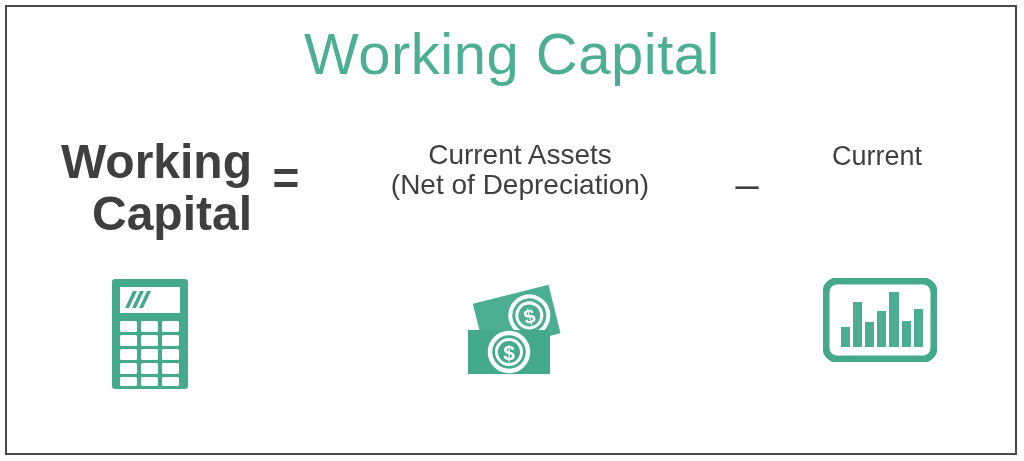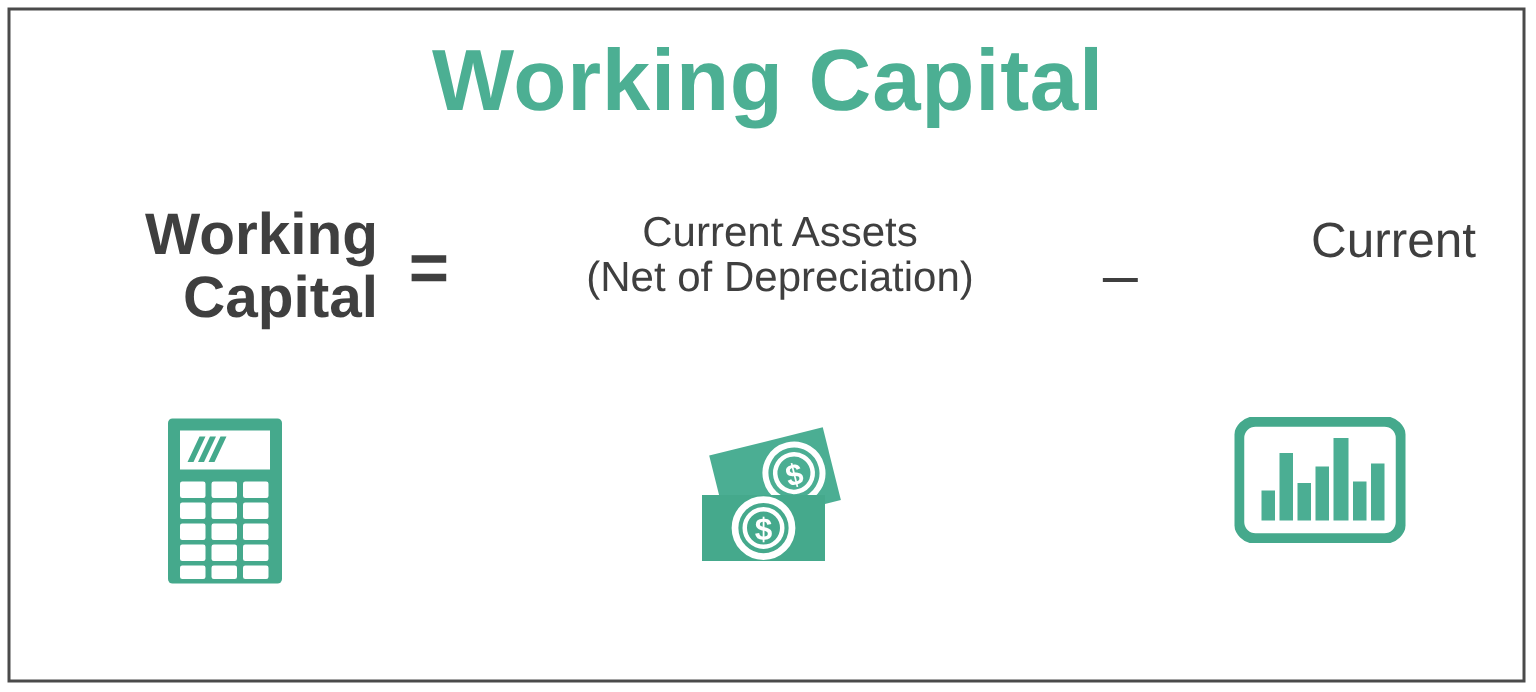--- a/index.html
+++ b/index.html
@@ -30,21 +30,21 @@
   }
 
   
   .title {
     position: absolute;
     left: 0;
     top: 22px;
     width: 1024px;
     text-align: center;
     font-size: 58px;
-    font-weight: bold;
+    font-weight: normal;
     letter-spacing: 0.5px;
     color: #4CAF93;
     line-height: 1.12;
     white-space: nowrap;
   }
 
   
   .formula {
     position: absolute;
     left: 0;
@@ -56,21 +56,21 @@
     position: absolute;
     color: #3f3f3f;
     line-height: 1.08;
     white-space: nowrap;
   }
   .term-lhs {
     left: 40px;
     top: 4px;
     width: 212px;
     text-align: right;
-    font-size: 39px;
+    font-size: 48px;
     font-weight: bold;
   }
   .term-lhs .line2 {
     display: block;
   }
   .op-equals {
     left: 262px;
     top: 22px;
     width: 48px;
     text-align: center;
@@ -94,22 +94,22 @@
     top: 14px;
     width: 42px;
     text-align: center;
     font-size: 40px;
     font-weight: normal;
   }
   .term-liab {
     left: 770px;
     top: 10px;
     width: 214px;
-    text-align: right;
-    font-size: 33px;
+    text-align: center;
+    font-size: 27px;
     font-weight: normal;
   }
   .term-liab .line2 {
     display: block;
   }
 
   
   .icon-row {
     position: absolute;
     left: 0;

